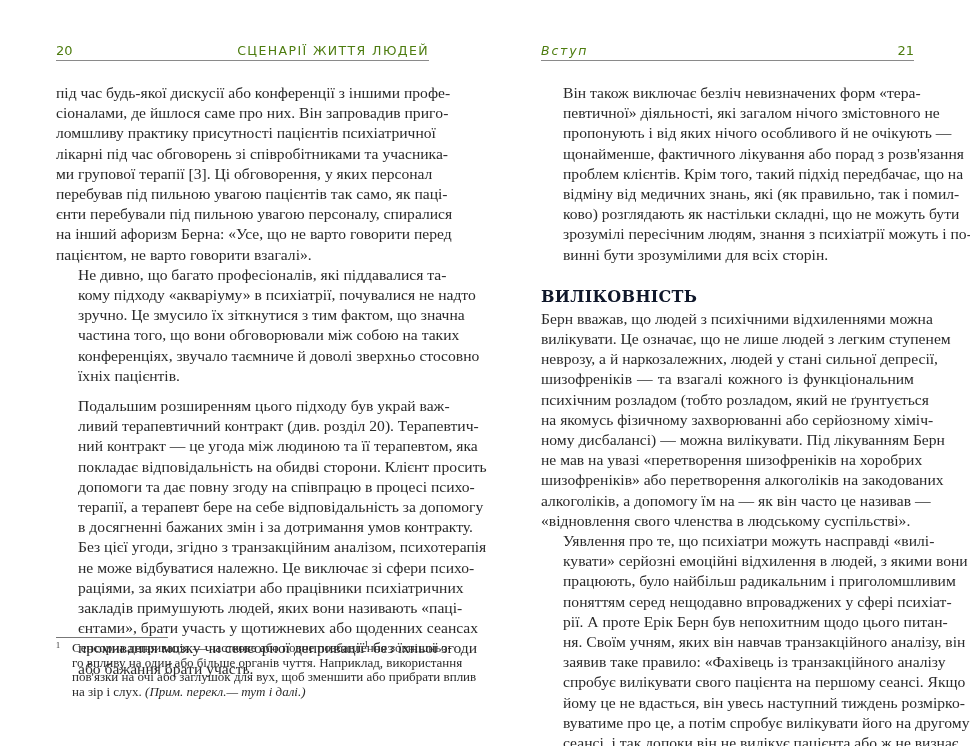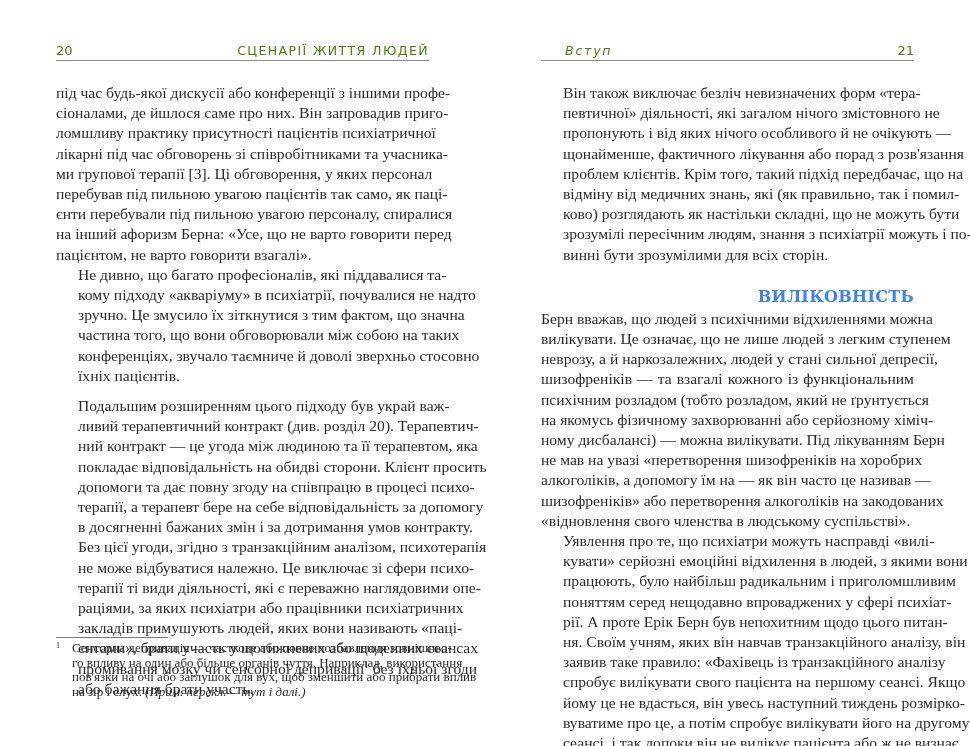--- a/index.html
+++ b/index.html
@@ -12,39 +12,39 @@
     .page.left { left: 56px; width: 373px; }
     .page.right { left: 541px; width: 373px; }
     .running-head {
       position: absolute; top: 44px; left: 0; width: 373px; height: 16px;
       border-bottom: 1px solid #8a8a8a;
       font-family: "DejaVu Sans", "Liberation Sans", sans-serif;
       font-size: 12.5px; line-height: 14px; color: #4d7c0f;
       letter-spacing: 0.6px;
     }
     .running-head .num { position: absolute; top: 0; font-size: 13px; letter-spacing: 0; }
-    .running-head .title { position: absolute; top: 0; letter-spacing: 1.4px; margin-left: 24px; }
+    .running-head .title { position: absolute; top: 0; letter-spacing: 1.4px; }
     .left .running-head .num { left: 0; }
     .left .running-head .title { right: 0; }
     .right .running-head .num { right: 0; text-align: center; }
     .right .running-head .title { left: 0; letter-spacing: 1.8px; font-style: italic; }
     .body {
       position: absolute; top: 83px; left: 0; width: 373px;
       font-size: 15.6px; line-height: 20.2px;
       text-align: justify; hyphens: manual;
     }
     .body p { margin: 0; }
     .body p.indent { text-indent: 22px; }
     .body p.gap { margin-top: 10px; }
     .line { display: block; text-align: justify; text-align-last: justify; white-space: nowrap; overflow: visible; }
     .line.last { text-align-last: left; }
     .heading {
-      margin: 22px 0 2px 0; text-align: right;
+      margin: 22px 0 2px 0; text-align: left;
       font-family: "DejaVu Serif", "Liberation Serif", serif;
-      font-weight: bold; font-size: 16px; letter-spacing: 0.3px; color: #3b82f6;
+      font-weight: bold; font-size: 16px; letter-spacing: 0.3px; color: #0f172a;
       line-height: 20px;
     }
     .footnote-rule {
       position: absolute; left: 0; top: 637px; width: 112px; height: 0;
       border-top: 1px solid #777;
     }
     .footnote {
       position: absolute; left: 0; top: 641px; width: 373px;
       font-size: 13px; line-height: 14.6px; color: #2a2a2a;
     }
@@ -87,21 +87,20 @@
     <p class="indent gap" id="lp2">
         <span class="line">Подальшим розширенням цього підходу був украй важ-</span>
         <span class="line">ливий терапевтичний контракт (див. розділ 20). Терапевтич-</span>
         <span class="line">ний контракт — це угода між людиною та її терапевтом, яка</span>
         <span class="line">покладає відповідальність на обидві сторони. Клієнт просить</span>
         <span class="line">допомоги та дає повну згоду на співпрацю в процесі психо-</span>
         <span class="line">терапії, а терапевт бере на себе відповідальність за допомогу</span>
         <span class="line">в досягненні бажаних змін і за дотримання умов контракту.</span>
         <span class="line">Без цієї угоди, згідно з транзакційним аналізом, психотерапія</span>
         <span class="line">не може відбуватися належно. Це виключає зі сфери психо-</span>
-        <span class="line">терапії ті види діяльності, які є переважно наглядовими опе-</span>
         <span class="line">раціями, за яких психіатри або працівники психіатричних</span>
         <span class="line">закладів примушують людей, яких вони називають «паці-</span>
         <span class="line">єнтами», брати участь у щотижневих або щоденних сеансах</span>
         <span class="line">промивання мозку чи сенсорної депривації<sup class="ref">1</sup> без їхньої згоди</span>
         <span class="line last">або бажання брати участь.</span>
       </p>
   </div>
 
   <div class="footnote-rule"></div>
   <div class="footnote">
@@ -136,22 +135,22 @@
     <div class="heading">ВИЛІКОВНІСТЬ</div>
     <p id="rp2">
         <span class="line">Берн вважав, що людей з психічними відхиленнями можна</span>
         <span class="line">вилікувати. Це означає, що не лише людей з легким ступенем</span>
         <span class="line">неврозу, а й наркозалежних, людей у стані сильної депресії,</span>
         <span class="line">шизофреніків — та взагалі кожного із функціональним</span>
         <span class="line">психічним розладом (тобто розладом, який не ґрунтується</span>
         <span class="line">на якомусь фізичному захворюванні або серйозному хіміч-</span>
         <span class="line">ному дисбалансі) — можна вилікувати. Під лікуванням Берн</span>
         <span class="line">не мав на увазі «перетворення шизофреніків на хоробрих</span>
+        <span class="line">шизофреніків» або перетворення алкоголіків на закодованих</span>
         <span class="line">алкоголіків, а допомогу їм на — як він часто це називав —</span>
-        <span class="line">шизофреніків» або перетворення алкоголіків на закодованих</span>
         <span class="line last">«відновлення свого членства в людському суспільстві».</span>
       </p>
     <p class="indent" id="rp3">
         <span class="line">Уявлення про те, що психіатри можуть насправді «вилі-</span>
         <span class="line">кувати» серйозні емоційні відхилення в людей, з якими вони</span>
         <span class="line">працюють, було найбільш радикальним і приголомшливим</span>
         <span class="line">поняттям серед нещодавно впроваджених у сфері психіат-</span>
         <span class="line">рії. А проте Ерік Берн був непохитним щодо цього питан-</span>
         <span class="line">ня. Своїм учням, яких він навчав транзакційного аналізу, він</span>
         <span class="line">заявив таке правило: «Фахівець із транзакційного аналізу</span>

